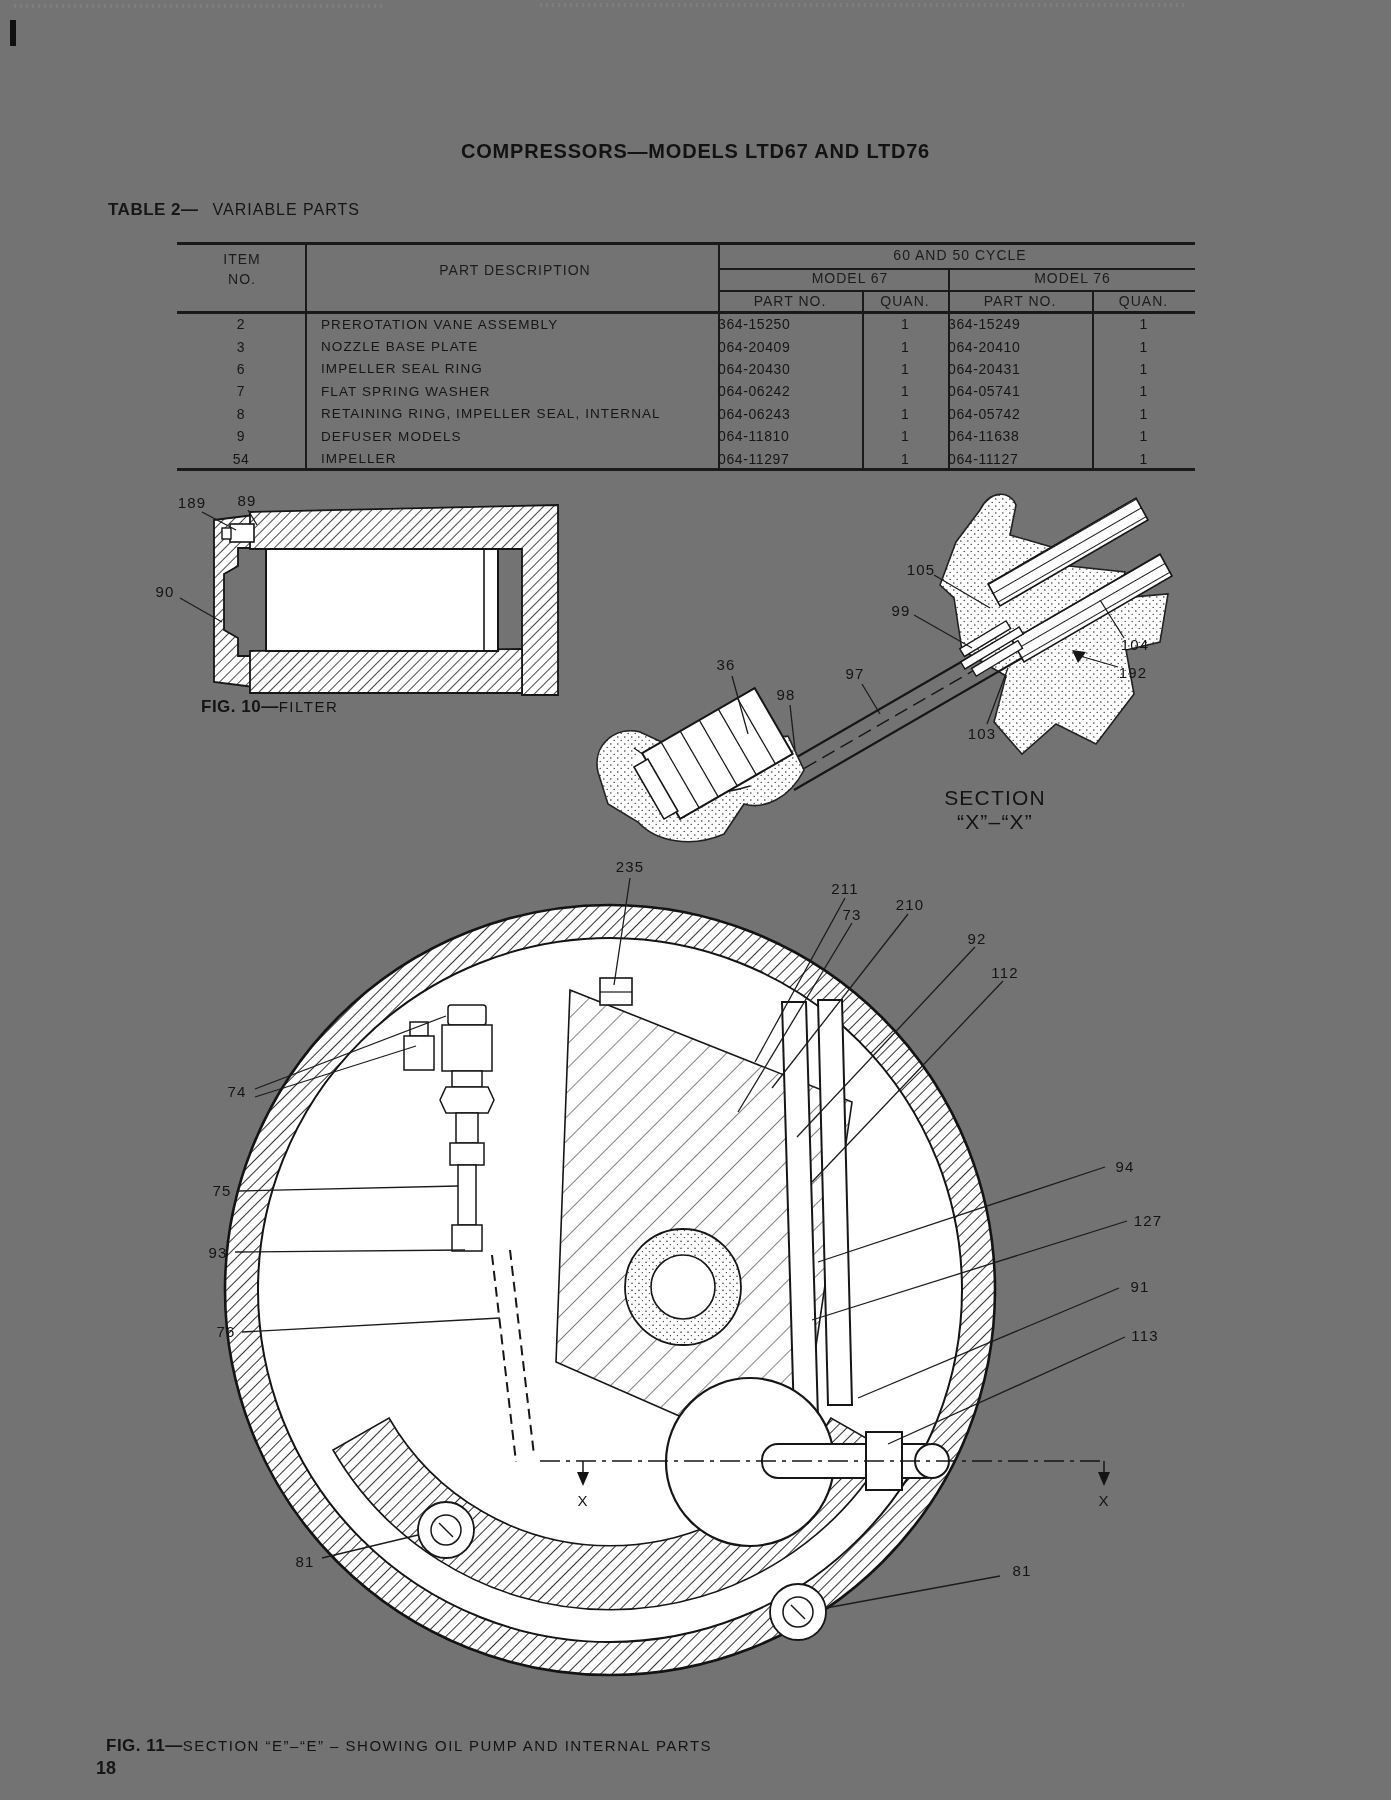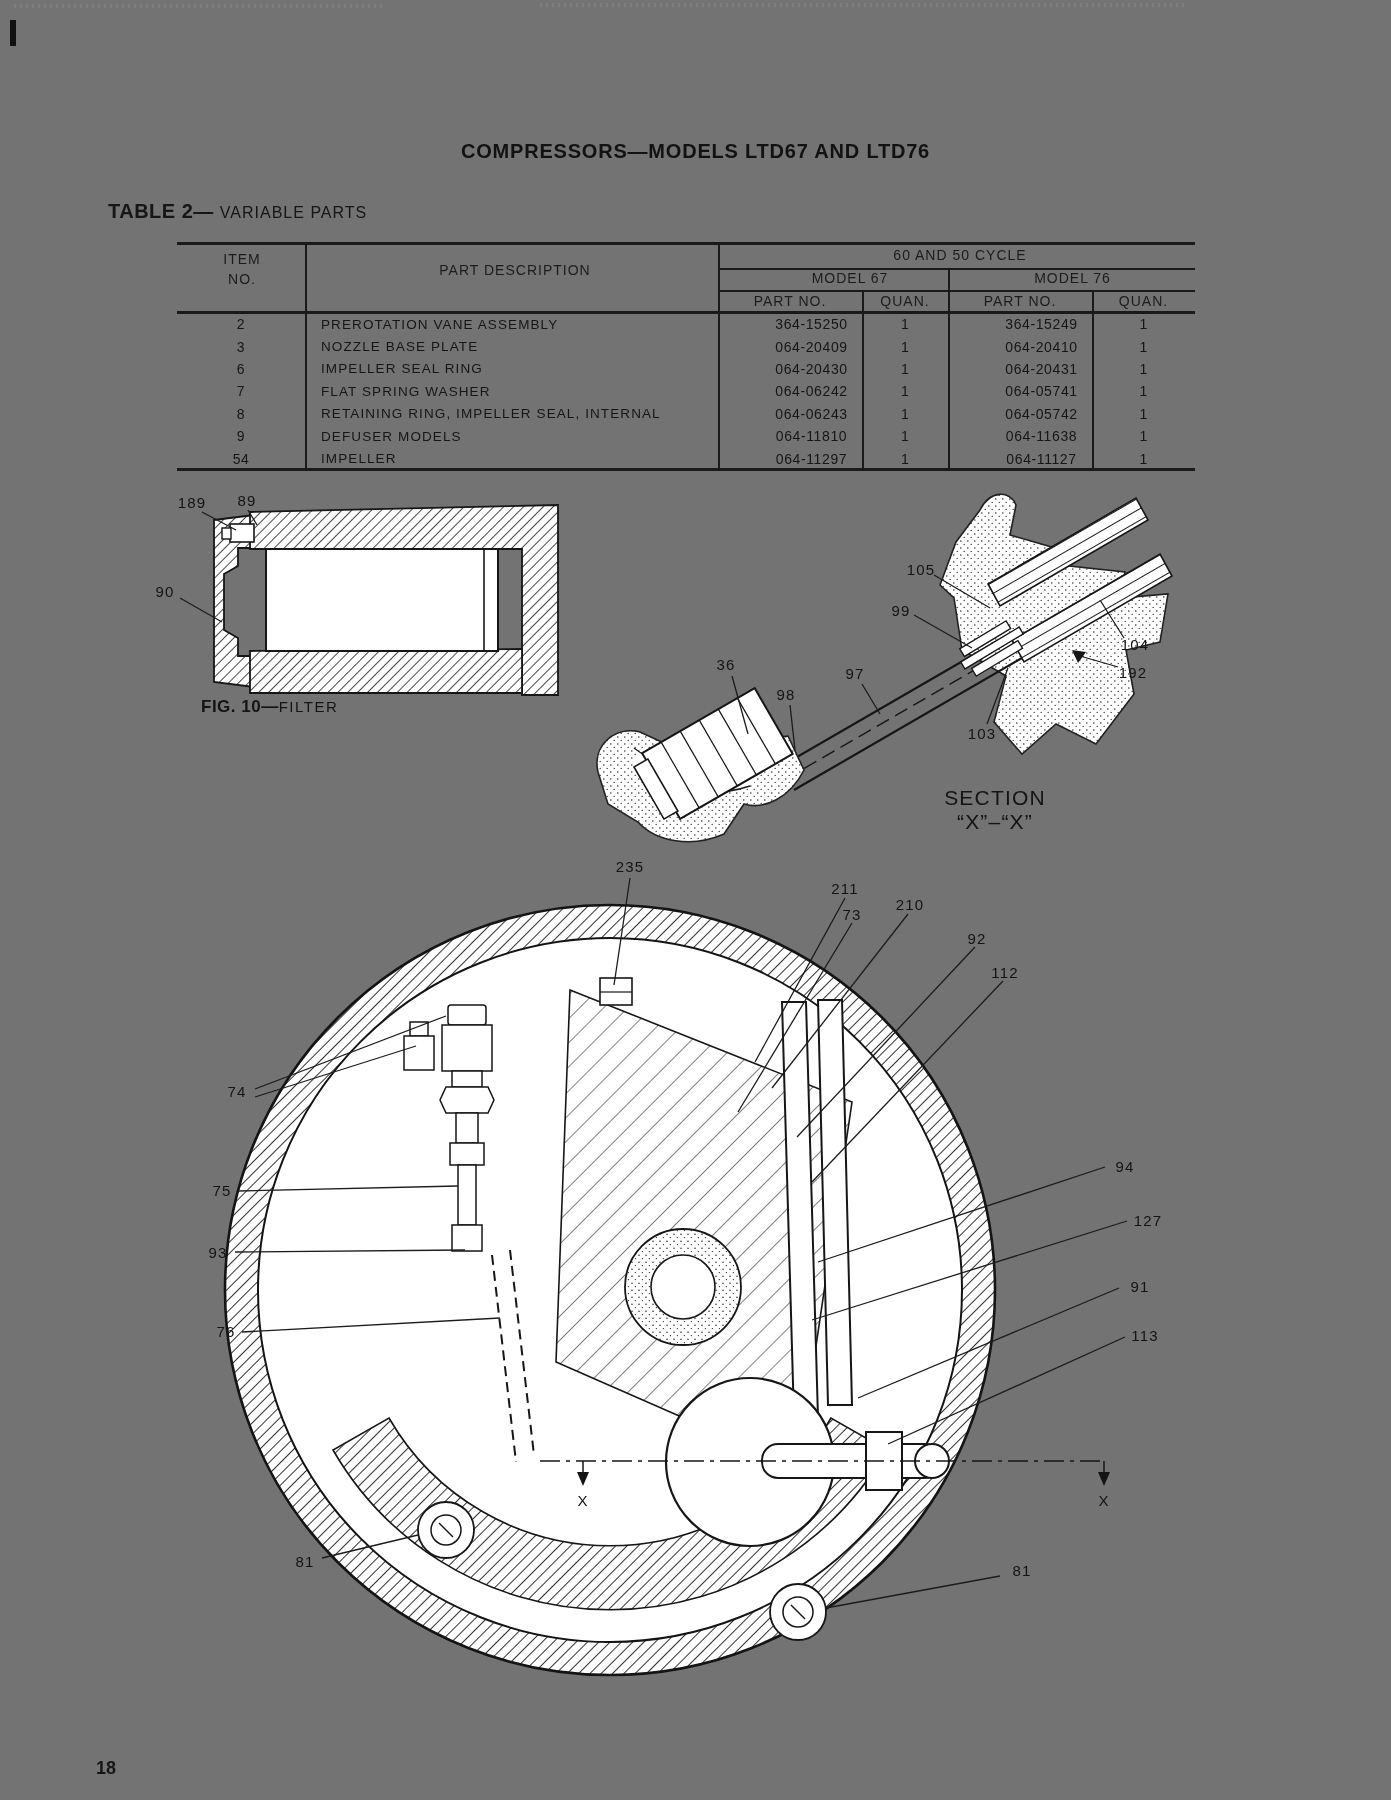--- a/index.html
+++ b/index.html
@@ -4,29 +4,29 @@
 <style>
   html,body{margin:0;padding:0;background:#e8e8e8;}
   .page{position:relative;width:1391px;height:1800px;background:#737373;
         font-family:"Liberation Sans", sans-serif;color:#161616;overflow:hidden;}
   .noise{position:absolute;height:4px;opacity:.45;
          background:repeating-linear-gradient(90deg,#8a8a8a 0 2px,transparent 2px 6px);}
   .corner-mark{position:absolute;left:10px;top:20px;width:6px;height:26px;background:#111;}
   .doc-title{position:absolute;left:0;right:0;top:140px;text-align:center;
              font-size:20px;font-weight:700;letter-spacing:.8px;color:#121212;}
   .table-label{position:absolute;left:108px;top:200px;font-size:16px;letter-spacing:1px;}
-  .table-label b{font-size:20px;letter-spacing:.5px;margin-right:6px;}
+  .table-label b{font-size:17px;letter-spacing:.5px;margin-right:14px;}
   .hline,.vline{position:absolute;background:#1a1a1a;}
   .th-text{position:absolute;font-size:14px;letter-spacing:1px;text-align:center;color:#1c1c1c;}
   .tbl-rows{position:absolute;left:177px;top:313px;width:1018px;}
   .trow{display:grid;grid-template-columns:128px 413px 144px 86px 144px 103px;height:22.4px;
         align-items:center;font-size:14px;}
   .trow .c-item{text-align:center;letter-spacing:.5px;}
   .trow .c-desc{padding-left:16px;letter-spacing:1.1px;font-size:13.5px;white-space:nowrap;}
-  .trow .c-part{text-align:center;letter-spacing:.6px;margin-left:43px;}
+  .trow .c-part{text-align:left;letter-spacing:.6px;}
   .trow .c-quan{text-align:center;}
   .fig-caption{position:absolute;font-size:15px;letter-spacing:1.5px;color:#141414;white-space:nowrap;}
   .fig-caption b{font-size:17px;letter-spacing:.5px;}
   .sec-caption{position:absolute;font-size:21px;letter-spacing:1.2px;color:#141414;}
   .page-num{position:absolute;left:96px;top:1758px;font-size:18px;font-weight:700;}
   svg{position:absolute;overflow:visible;}
   svg text{font-family:"Liberation Sans",sans-serif;font-size:15px;fill:#141414;letter-spacing:1.2px;}
   .ldr{stroke:#1c1c1c;stroke-width:1.3;fill:none;}
   .out{stroke:#161616;fill:#ffffff;}
 </style>
@@ -331,15 +331,18 @@
     <text x="1125" y="1172" text-anchor="middle">94</text>
     <text x="1148" y="1226" text-anchor="middle">127</text>
     <text x="1140" y="1292" text-an="" text-anchor="middle">91</text>
     <text x="1145" y="1341" text-anchor="middle">113</text>
     <text x="305" y="1567" text-anchor="middle">81</text>
     <text x="1022" y="1576" text-anchor="middle">81</text>
     <text x="583" y="1506" text-anchor="middle">X</text>
     <text x="1104" y="1506" text-anchor="middle">X</text>
   </svg>
 
+  <div class="fig-caption" style="left:106px;top:1736px;">
+    <b>FIG. 11—</b><span>SECTION “E”–“E” – SHOWING OIL PUMP AND INTERNAL PARTS</span>
+  </div>
 
   <div class="page-num">18</div>
 </div>
 
 </body></html>

